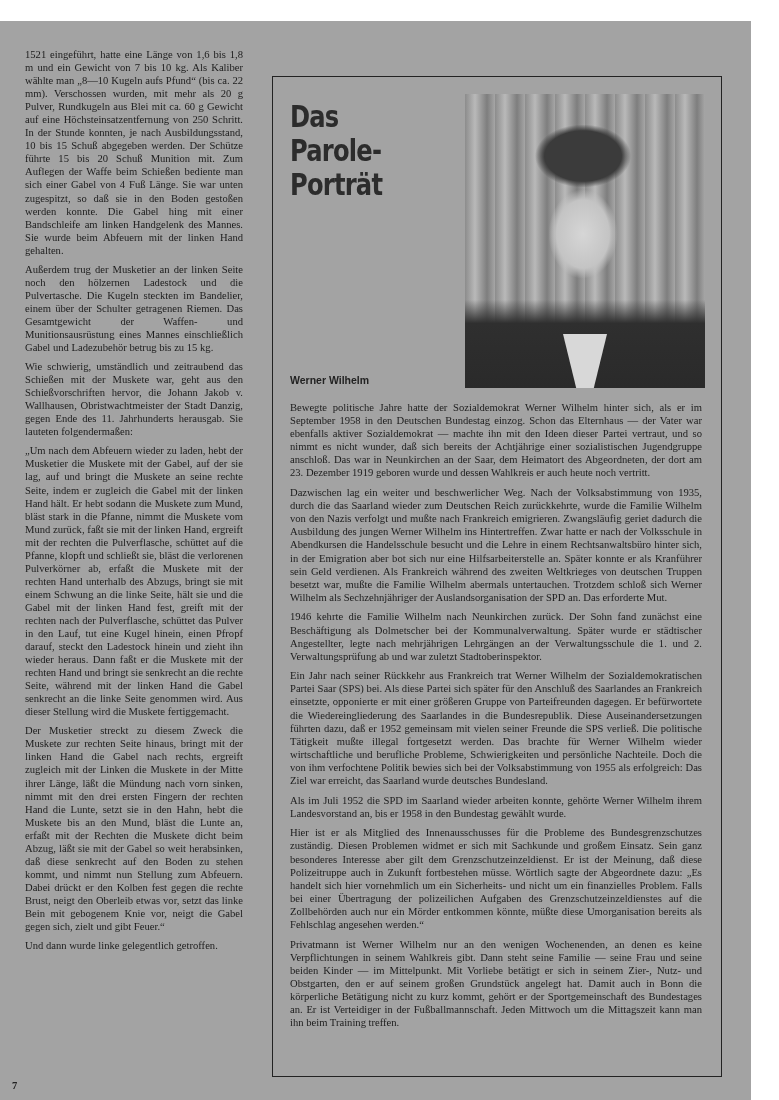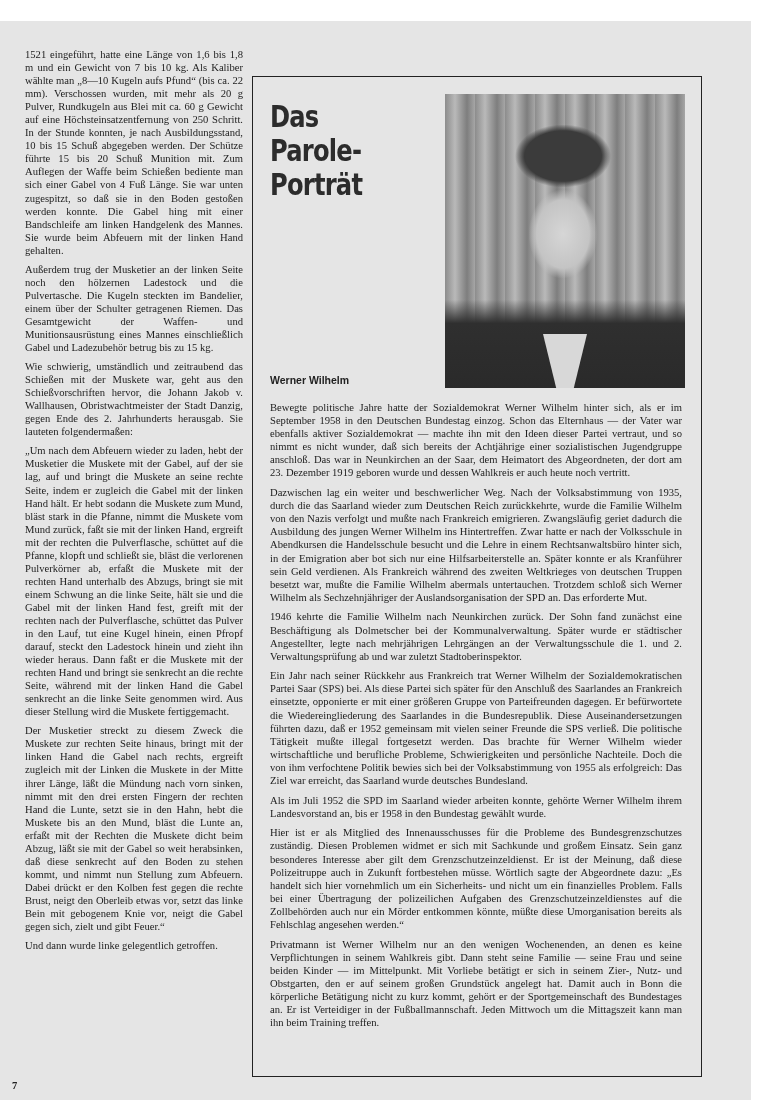--- a/index.html
+++ b/index.html
@@ -1,21 +1,21 @@
 <!DOCTYPE html>
 <html><head>
 <meta charset="utf-8">
 <style>
   html,body{margin:0;padding:0;}
   body{width:779px;height:1100px;background:#ffffff;position:relative;overflow:hidden;}
-  .page{position:absolute;left:0;top:21px;width:751px;height:1079px;background:#e5e5e5;}
+  .page{position:absolute;left:0;top:21px;width:751px;height:1079px;background:#a3a3a3;}
   .leftcol{position:absolute;left:25px;top:27px;width:218px;font-family:"Liberation Serif","DejaVu Serif",serif;font-size:10.6px;line-height:13.05px;color:#1c1c1c;text-align:justify;hyphens:manual;}
   .leftcol p{margin:0 0 6px 0;}
   .pagenum{position:absolute;left:12px;top:1059px;font-family:"Liberation Serif",serif;font-size:10.5px;font-weight:bold;color:#222;}
-  .box{position:absolute;left:252px;top:55px;width:450px;height:1001px;border:1.6px solid #222;box-sizing:border-box;}
+  .box{position:absolute;left:272px;top:55px;width:450px;height:1001px;border:1.6px solid #222;box-sizing:border-box;}
   .title{position:absolute;left:17px;top:22px;font-family:"DejaVu Sans","Liberation Sans",sans-serif;font-weight:bold;font-size:31px;line-height:34px;color:#2c2c2c;letter-spacing:-1px;transform:scaleX(0.78);transform-origin:left top;}
   .title div{margin:0;}
   .photo{position:absolute;left:192px;top:17px;width:240px;height:294px;background:
     radial-gradient(ellipse 48px 62px at 118px 140px,#d6d6d6 0%,#c4c4c4 55%,rgba(0,0,0,0) 72%),
     radial-gradient(ellipse 64px 42px at 118px 62px,#3b3b3b 0%,#3b3b3b 60%,rgba(0,0,0,0) 75%),
     linear-gradient(to bottom,rgba(0,0,0,0) 70%,#2f2f2f 78%,#2a2a2a 100%),
     repeating-linear-gradient(90deg,#8c8c8c 0px,#b9b9b9 10px,#7e7e7e 22px,#a6a6a6 30px);
     overflow:hidden;}
   .photo .shirt{position:absolute;left:98px;top:240px;width:44px;height:54px;background:#d8d8d8;clip-path:polygon(0 0,100% 0,70% 100%,30% 100%);}
   .caption{position:absolute;left:17px;top:297px;font-family:"Liberation Sans","DejaVu Sans",sans-serif;font-weight:bold;font-size:10.5px;color:#222;}
@@ -23,21 +23,21 @@
   .body p{margin:0 0 6.5px 0;}
 </style>
 </head>
 <body>
 
 <div class="page">
 
   <div class="leftcol">
     <p>1521 eingeführt, hatte eine Länge von 1,6 bis 1,8 m und ein Gewicht von 7 bis 10 kg. Als Kaliber wählte man „8—10 Kugeln aufs Pfund“ (bis ca. 22 mm). Verschossen wurden, mit mehr als 20 g Pulver, Rundkugeln aus Blei mit ca. 60 g Gewicht auf eine Höchst­einsatzentfernung von 250 Schritt. In der Stunde konnten, je nach Ausbildungsstand, 10 bis 15 Schuß abgegeben werden. Der Schütze führte 15 bis 20 Schuß Munition mit. Zum Auflegen der Waffe beim Schießen be­diente man sich einer Gabel von 4 Fuß Länge. Sie war unten zugespitzt, so daß sie in den Boden gestoßen werden konnte. Die Gabel hing mit einer Bandschleife am linken Handgelenk des Mannes. Sie wurde beim Abfeuern mit der linken Hand gehalten.</p>
     <p>Außerdem trug der Musketier an der linken Seite noch den hölzernen Ladestock und die Pulvertasche. Die Kugeln steckten im Bande­lier, einem über der Schulter getragenen Rie­men. Das Gesamtgewicht der Waffen- und Munitionsausrüstung eines Mannes einschließ­lich Gabel und Ladezubehör betrug bis zu 15 kg.</p>
-    <p>Wie schwierig, umständlich und zeitraubend das Schießen mit der Muskete war, geht aus den Schießvorschriften hervor, die Johann Jakob v. Wallhausen, Obristwachtmeister der Stadt Danzig, gegen Ende des 2. Jahrhun­derts herausgab. Sie lauteten folgender­maßen:</p>
+    <p>Wie schwierig, umständlich und zeitraubend das Schießen mit der Muskete war, geht aus den Schießvorschriften hervor, die Johann Jakob v. Wallhausen, Obristwachtmeister der Stadt Danzig, gegen Ende des 11. Jahrhun­derts herausgab. Sie lauteten folgender­maßen:</p>
     <p>„Um nach dem Abfeuern wieder zu laden, hebt der Musketier die Muskete mit der Ga­bel, auf der sie lag, auf und bringt die Mus­kete an seine rechte Seite, indem er zugleich die Gabel mit der linken Hand hält. Er hebt sodann die Muskete zum Mund, bläst stark in die Pfanne, nimmt die Muskete vom Mund zurück, faßt sie mit der linken Hand, er­greift mit der rechten die Pulverflasche, schüttet auf die Pfanne, klopft und schließt sie, bläst die verlorenen Pulverkörner ab, er­faßt die Muskete mit der rechten Hand un­terhalb des Abzugs, bringt sie mit einem Schwung an die linke Seite, hält sie und die Gabel mit der linken Hand fest, greift mit der rechten nach der Pulverflasche, schüttet das Pulver in den Lauf, tut eine Kugel hin­ein, einen Pfropf darauf, steckt den Ladestock hinein und zieht ihn wieder heraus. Dann faßt er die Muskete mit der rechten Hand und bringt sie senkrecht an die rechte Seite, während mit der linken Hand die Gabel senkrecht an die linke Seite genommen wird. Aus dieser Stellung wird die Muskete fertig­gemacht.</p>
     <p>Der Musketier streckt zu diesem Zweck die Muskete zur rechten Seite hinaus, bringt mit der linken Hand die Gabel nach rechts, er­greift zugleich mit der Linken die Muskete in der Mitte ihrer Länge, läßt die Mündung nach vorn sinken, nimmt mit den drei ersten Fingern der rechten Hand die Lunte, setzt sie in den Hahn, hebt die Muskete bis an den Mund, bläst die Lunte an, erfaßt mit der Rechten die Muskete dicht beim Abzug, läßt sie mit der Gabel so weit herabsinken, daß diese senkrecht auf den Boden zu stehen kommt, und nimmt nun Stellung zum Ab­feuern. Dabei drückt er den Kolben fest ge­gen die rechte Brust, neigt den Oberleib et­was vor, setzt das linke Bein mit gebogenem Knie vor, neigt die Gabel gegen sich, zielt und gibt Feuer.“</p>
     <p>Und dann wurde linke gelegentlich ge­troffen.</p>
   </div>
 
   <div class="pagenum">7</div>
 
   <div class="box">
     <div class="title">
       <div>Das</div>

